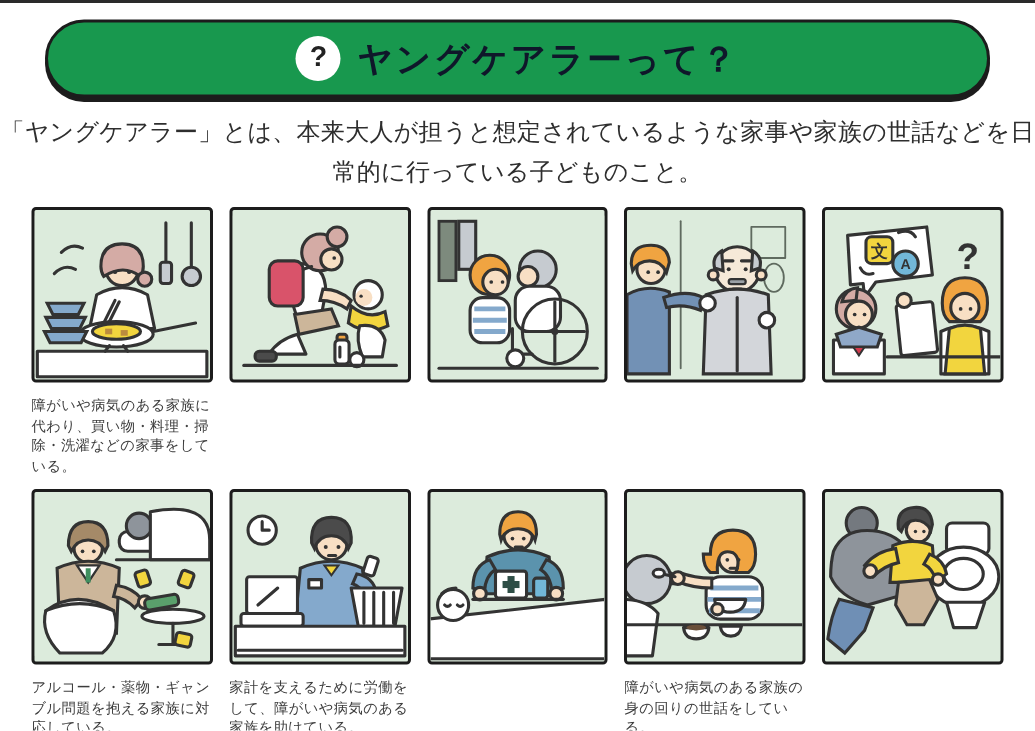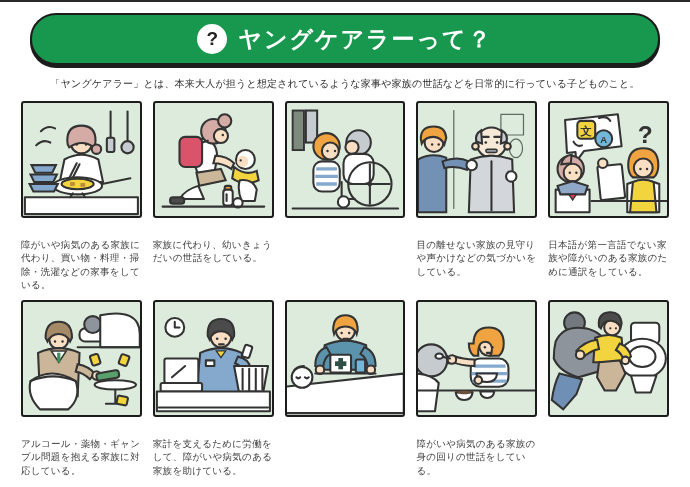--- a/index.html
+++ b/index.html
@@ -7,34 +7,34 @@
     font-family:"Liberation Sans","DejaVu Sans",sans-serif; }
   .page { width:690px; height:487px; position:relative; border-top:2px solid #2a2a2a; }
 
   
   .banner { margin:11px 30px 0; height:52px; background:#18984e;
     border:2px solid #1c1c1c; border-radius:30px; box-shadow:0 3px 0 #1c1c1c;
     display:flex; align-items:center; justify-content:center; gap:11px; }
   .q-circle { width:30px; height:30px; background:#fff; border-radius:50%;
     display:flex; align-items:center; justify-content:center;
     font-weight:bold; font-size:19px; color:#222; }
-  .banner-title { color:#ffffff; font-size:23px; font-weight:bold; letter-spacing:2px; }
+  .banner-title { color:#0f172a; font-size:23px; font-weight:bold; letter-spacing:2px; }
 
   
-  .intro { margin-top:10px; text-align:center; font-size:10px;
+  .intro { margin-top:10px; text-align:center; font-size:16px;
     line-height:1.7; color:#2e2e2e; letter-spacing:0.2px; }
 
   
   .grid { margin:9px 21px 0; display:grid; grid-template-columns:repeat(5,1fr);
     column-gap:11px; row-gap:8px; }
   .card { }
   .illo { border:2.5px solid #1c1c1c; border-radius:3px; background:#dcebdc;
     height:117px; overflow:hidden; }
   .illo svg { display:block; width:100%; height:100%; }
-  .caption { margin-top:20px; font-size:9.5px; line-height:1.42; color:#3c3c3c;
+  .caption { margin-top:9px; font-size:9.5px; line-height:1.42; color:#3c3c3c;
     letter-spacing:0.3px; }
 
   
   .o    { fill:none;    stroke:#333; stroke-width:2.2; stroke-linecap:round; stroke-linejoin:round; }
   .thin { stroke-width:1.3; stroke:#5f6a5f; }
   .w    { fill:#fff;    stroke:#333; stroke-width:2.2; stroke-linejoin:round; }
   .sk   { fill:#f8dfc4; stroke:#333; stroke-width:2.2; }
   .gy   { fill:#c6cbd0; stroke:#333; stroke-width:2.2; }
   .dgy  { fill:#8e949b; stroke:#333; stroke-width:2.2; }
   .yl   { fill:#f2d53e; stroke:#333; stroke-width:2.2; }
@@ -121,21 +121,20 @@
             <circle class="e" cx="91" cy="57" r="1.2"></circle>
           <path class="yl" d="M84 64q12 10 24 4l2 10q-15 7-28-2z"></path>
           <path class="w" d="M90 78q14-2 18 10l-2 12H92q-5-12-2-22z"></path>
           <circle class="w" cx="88" cy="102" r="5"></circle>
           <rect class="org" x="74" y="84" width="7" height="5" rx="2"></rect>
           <rect class="w" x="72.5" y="88" width="10" height="17" rx="3"></rect>
           <line class="o" x1="76" y1="93" x2="76" y2="100"></line>
           <line class="o" x1="8" y1="106" x2="116" y2="106"></line>
         </svg>
       </div>
-      <figcaption class="caption">家族に代わり、幼いきょうだいの世話をしている。</figcaption>
     </figure>
 
     <figure class="card">
       <div class="illo">
         <svg viewBox="0 0 124 112">
           <rect class="bgr" width="124" height="112"></rect>
           <rect fill="#7d8a7d" stroke="#333" stroke-width="2" x="6" y="4" width="12" height="42"></rect>
           <rect class="gy" x="20" y="4" width="12" height="34"></rect>
           <circle class="gy" cx="76" cy="38" r="13"></circle>
           <circle class="sk" cx="69" cy="43" r="7"></circle>
@@ -181,21 +180,20 @@
           <path class="o" d="M69 32h6M81 32h6"></path>
           <rect fill="#9aa0a6" stroke="#333" stroke-width="1.6" x="72" y="45" width="12" height="3.5" rx="1.7"></rect>
           <path class="o" d="M75 52h6"></path>
           <path fill="#d3d6da" stroke="#333" stroke-width="2.2" d="M56 56q22-8 44 0l2 56H54z"></path>
           <line class="o" x1="78" y1="58" x2="78" y2="110"></line>
           <path fill="#7291b5" stroke="#333" stroke-width="2.2" d="M26 58q16-6 28 0l-2 9q-12-5-24-2z"></path>
           <circle class="w" cx="57" cy="62" r="5.5"></circle>
           <circle class="w" cx="99" cy="74" r="5.5"></circle>
         </svg>
       </div>
-      <figcaption class="caption">目の離せない家族の見守りや声かけなどの気づかいをしている。</figcaption>
     </figure>
 
     <figure class="card">
       <div class="illo">
         <svg viewBox="0 0 124 112">
           <rect class="bgr" width="124" height="112"></rect>
           <path class="w" d="M16 14 72 8l4 34-40 5-8 11-1-10-9 1z"></path>
           <rect class="yl" x="29" y="15" width="19" height="19" rx="4"></rect>
           <text class="glyph" x="38.5" y="29.5" font-size="12">文</text>
           <circle class="cyan" cx="57" cy="34" r="9"></circle>
@@ -215,21 +213,20 @@
           <circle class="sk" cx="56" cy="60" r="5"></circle>
           <path class="org" d="M83 62q0-18 16-18t16 18q0 9-5 13h-22q-5-4-5-13z"></path>
           <circle class="sk" cx="99" cy="65" r="10"></circle>
           <circle class="e" cx="96" cy="66" r="1.3"></circle>
             <circle class="e" cx="103" cy="66" r="1.3"></circle>
           <path class="w" d="M82 82q17-8 34 0v30H82z"></path>
           <path class="yl" d="M88 80q11-5 22 0l3 32H85z"></path>
           <line class="o" x1="44" y1="100" x2="124" y2="100"></line>
         </svg>
       </div>
-      <figcaption class="caption">日本語が第一言語でない家族や障がいのある家族のために通訳をしている。</figcaption>
     </figure>
 
     <figure class="card">
       <div class="illo">
         <svg viewBox="0 0 124 112">
           <rect class="bgr" width="124" height="112"></rect>
           <rect class="w" x="60" y="24" width="64" height="14" rx="6"></rect>
           <circle class="dgy" cx="74" cy="20" r="9"></circle>
           <path class="w" d="M82 10q42-8 42 20v14H82z"></path>
           <line class="o" x1="58" y1="44" x2="124" y2="44"></line>

